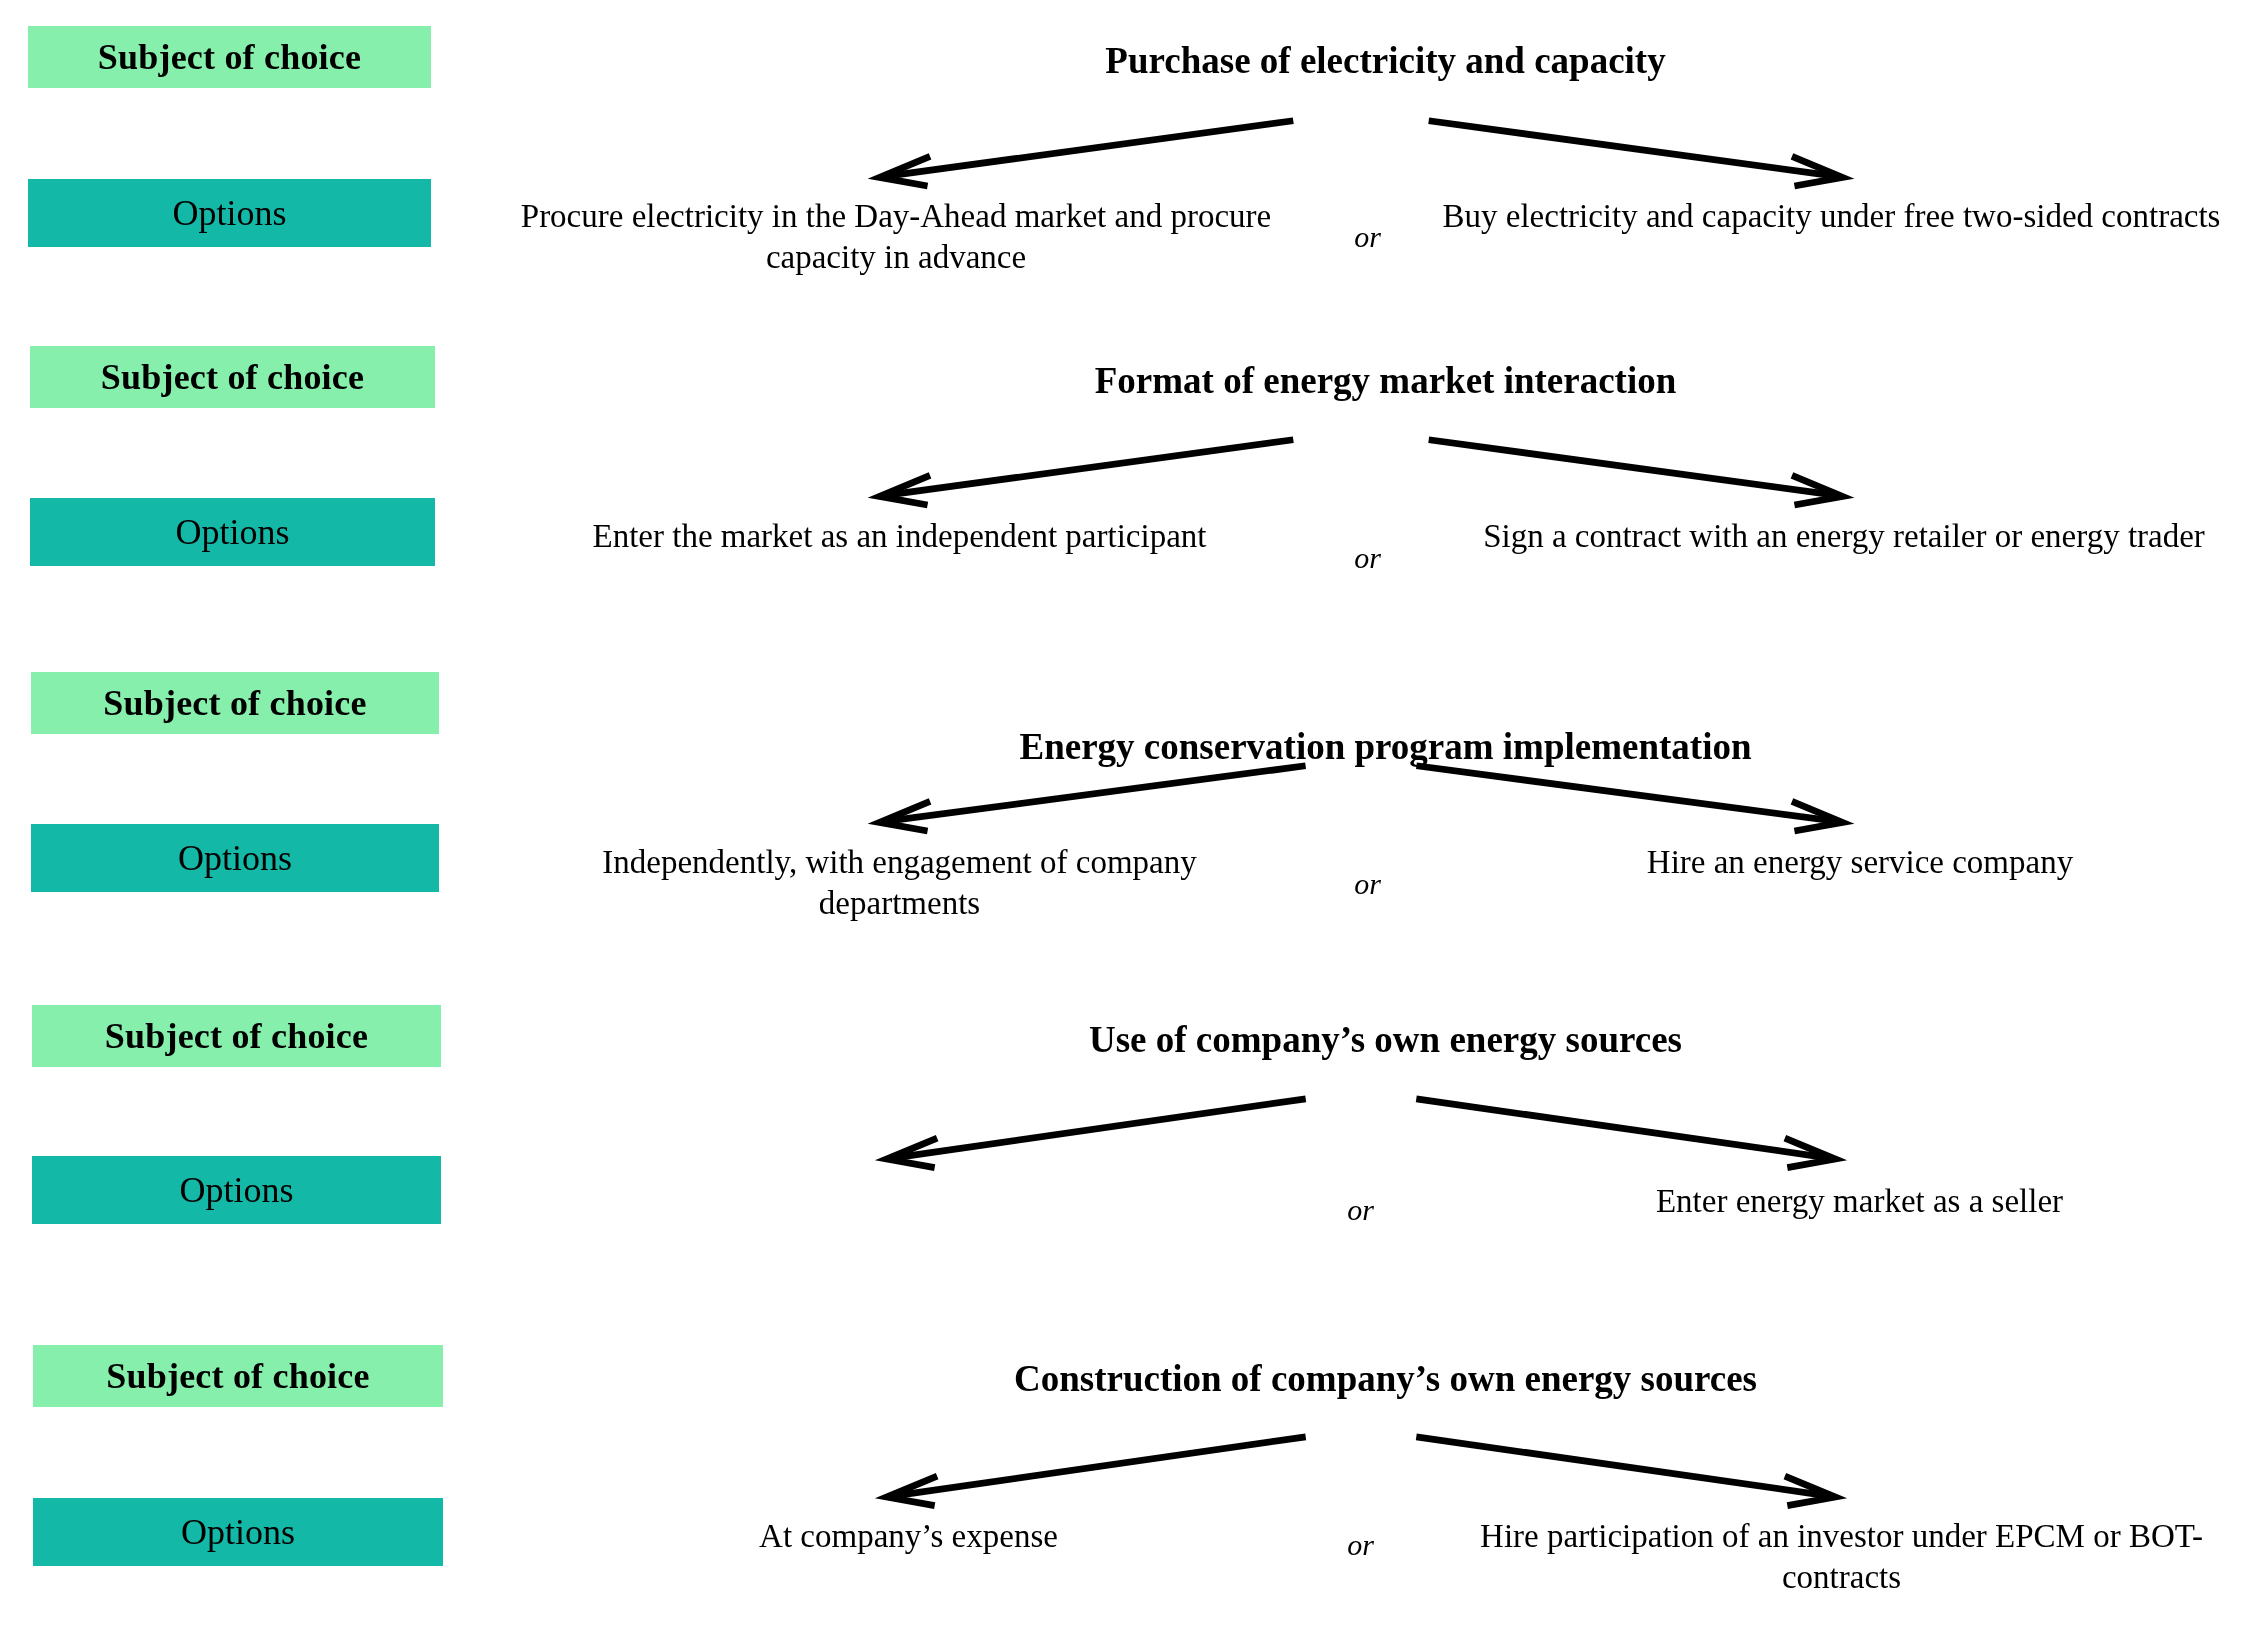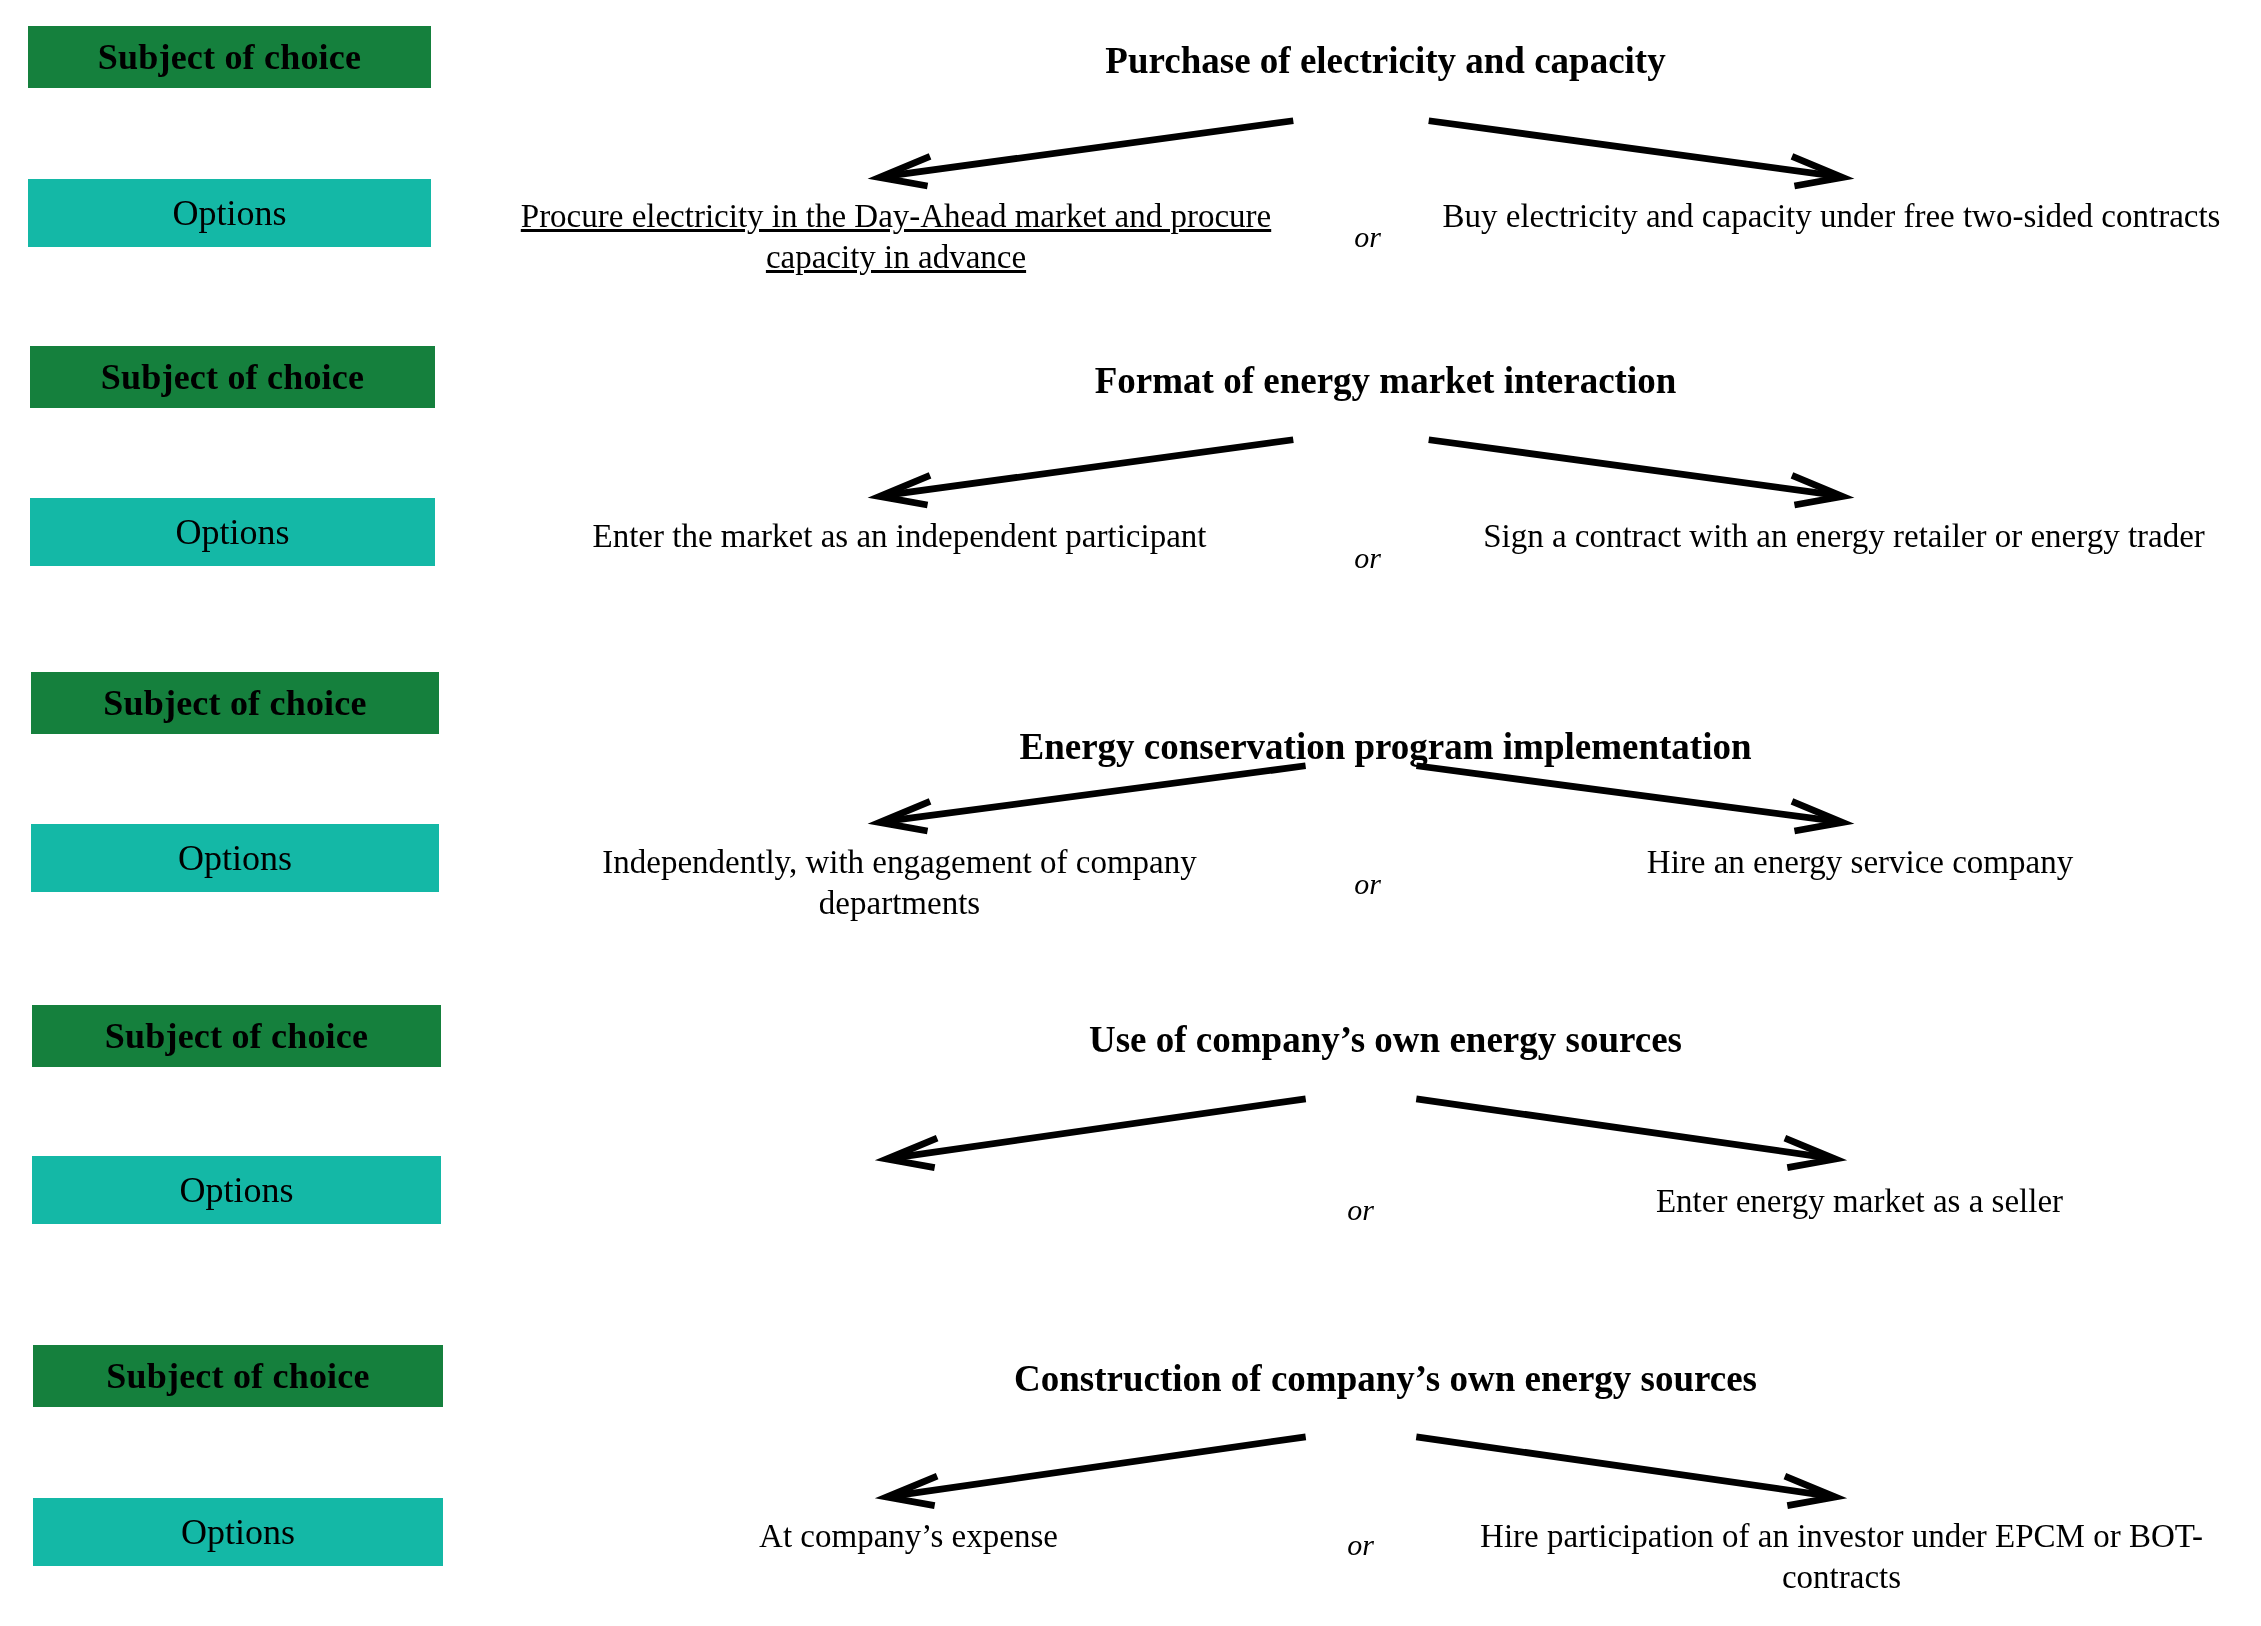--- a/index.html
+++ b/index.html
@@ -31,21 +31,21 @@
   }
   .tag {
     position: absolute;
     display: flex;
     align-items: center;
     justify-content: center;
     text-align: center;
     box-sizing: border-box;
   }
   .tag-subject {
-    background: #15803d;
+    background: #86efac;
     font-weight: bold;
     font-size: 36px;
     letter-spacing: 0.2px;
   }
   .tag-options {
     background: #14b8a6;
     font-weight: normal;
     font-size: 36px;
   }
 
@@ -100,21 +100,21 @@
     <svg width="1022" height="74" viewBox="0 0 1660 120">
       <g stroke="#000000" stroke-width="11" fill="none" stroke-linecap="butt">
         <line x1="720" y1="6" x2="60" y2="96"></line>
         <polyline points="130,64 48,98 126,112" stroke-width="11" stroke-linejoin="miter"></polyline>
         <line x1="940" y1="6" x2="1600" y2="96"></line>
         <polyline points="1530,64 1612,98 1534,112" stroke-width="11" stroke-linejoin="miter"></polyline>
       </g>
     </svg>
   </div>
 
-  <div class="opt" style="left:468px; top:196px; width:856px;text-decoration:underline;">Procure electricity in the Day-Ahead market and procure capacity in advance</div>
+  <div class="opt" style="left:468px; top:196px; width:856px;">Procure electricity in the Day-Ahead market and procure capacity in advance</div>
   <div class="or" style="left:1306px; top:220px; width:123px;">or</div>
   <div class="opt" style="left:1416px; top:196px; width:831px;">Buy electricity and capacity under free two-sided contracts</div>
 
   <div class="label-col">
     <div class="tag tag-subject" style="left:30px; top:346px; width:405px; height:62px;">
       <span>Subject of choice</span>
     </div>
     <div class="tag tag-options" style="left:30px; top:498px; width:405px; height:68px;">
       <span>Options</span>
     </div>

